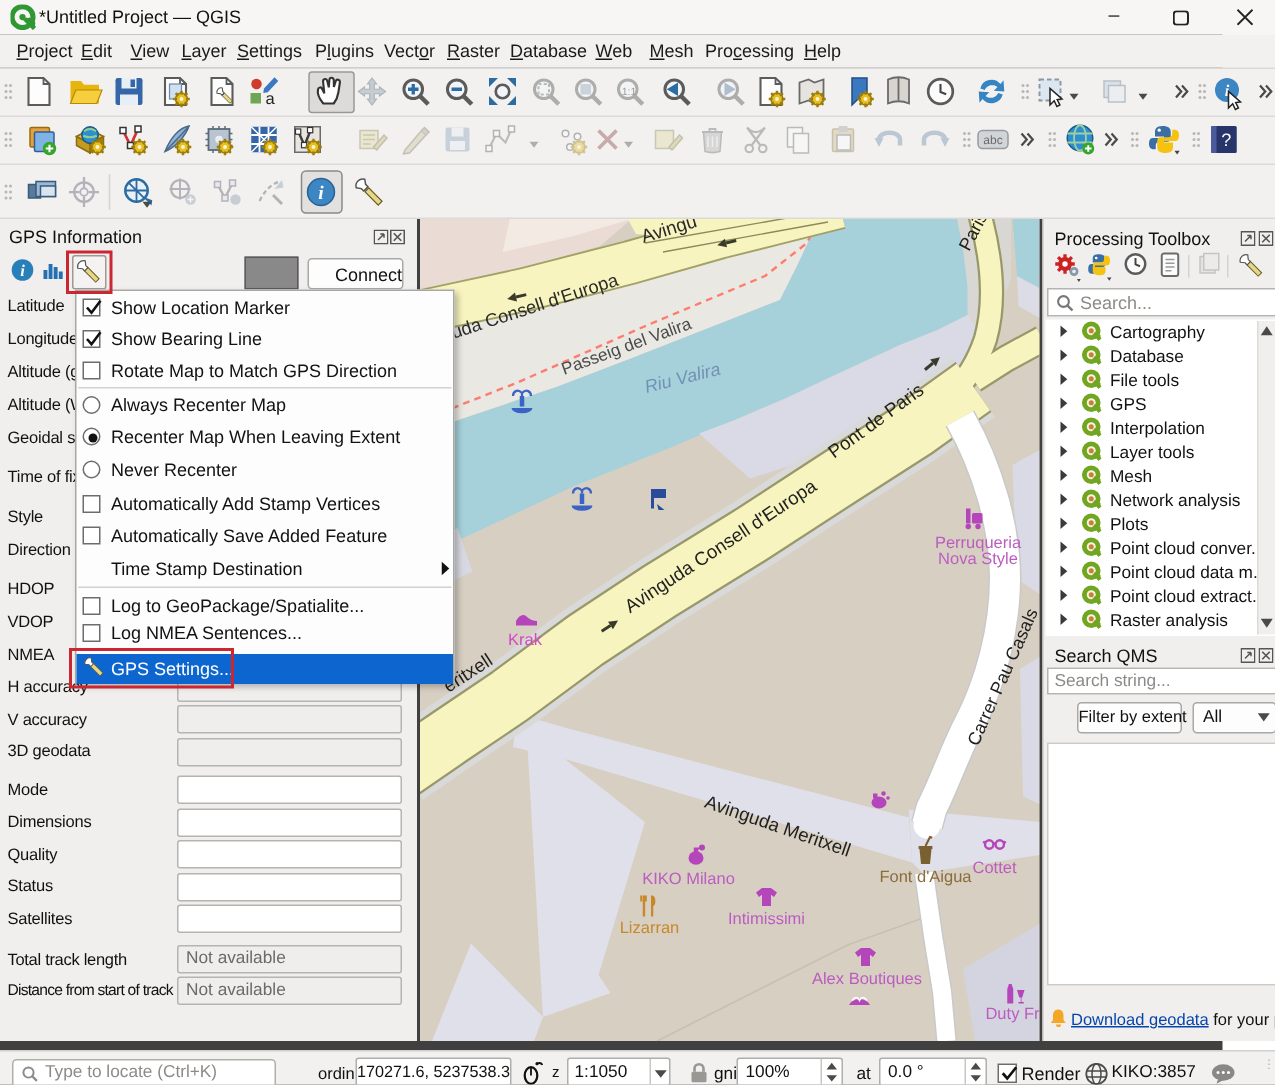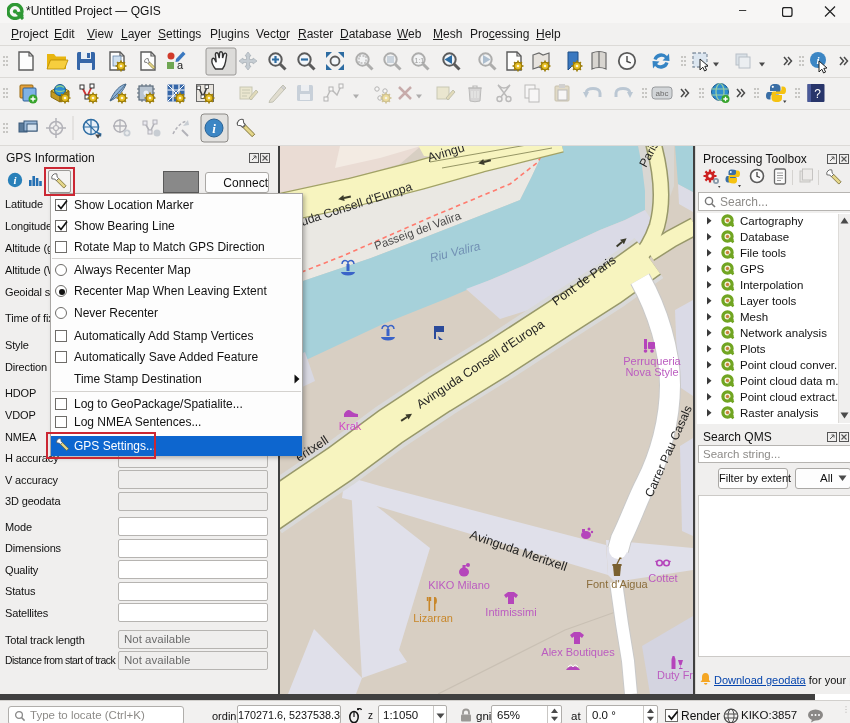--- a/index.html
+++ b/index.html
@@ -834,21 +834,21 @@
         <rect x="0.5" y="0.5" width="9" height="9" fill="none" stroke="#555"></rect>
         <path d="M3 7 L7 3 M7 3 L4.5 3 M7 3 L7 5.5" stroke="#555" stroke-width="1"></path>
       </svg>
     <svg class="abs" style="left:143px;top:286px" width="10" height="10">
         <rect x="0.5" y="0.5" width="9" height="9" fill="none" stroke="#555"></rect>
         <path d="M2.5 2.5 L7.5 7.5 M7.5 2.5 L2.5 7.5" stroke="#555" stroke-width="1.1"></path>
       </svg>
     <div class="sqs"></div>
     <div class="abs" style="left:7px;top:302px;color:#8d8b88;font-size:11.5px">Search string...</div>
     <div class="gbtn" style="left:22px;top:322px;width:70px;height:21px;padding-top:3px;font-size:11px;white-space:nowrap">Filter by extent</div>
-    <div class="gbtn" style="left:99px;top:322px;width:56px;height:21px;text-align:left;padding:3px 0 0 24px;font-size:11.5px">All</div>
+    <div class="gbtn" style="left:99px;top:322px;width:56px;height:21px;text-align:left;padding:3px 0 0 6px;font-size:11.5px">All</div>
     <svg class="abs" style="left:142px;top:329px" width="9" height="7">
         <path d="M0.5 0.5 L8.5 0.5 L4.5 6 Z" fill="#4a4a4a"></path>
       </svg>
 
     <div class="abs" style="left:2px;top:349px;width:153px;height:162px;background:#fff;border:1px solid #cccac7"></div>
 
     <svg class="abs" style="left:3px;top:526px" width="13" height="14" viewBox="0 0 13 14">
       <path d="M6.5 1 C4 1 3 3 3 5 L3 8 L1.5 10 L11.5 10 L10 8 L10 5 C10 3 9 1 6.5 1 Z" fill="#f5a623"></path>
       <path d="M5 11 a1.7 1.7 0 0 0 3.4 0 Z" fill="#f5a623"></path>
     </svg>
@@ -876,21 +876,21 @@
     <div class="abs" style="left:433px;top:5px;width:1px;height:17px;background:#c9c7c4"></div>
     <svg class="abs" style="left:436px;top:12px" width="9" height="6">
         <path d="M0.5 0.5 L8.5 0.5 L4.5 5.5 Z" fill="#4a4a4a"></path>
       </svg>
     <svg class="abs" style="left:459px;top:7px" width="14" height="15" viewBox="0 0 14 15">
       <rect x="2" y="6.5" width="10" height="7" rx="1" fill="#9a9895"></rect>
       <path d="M4 6.5 L4 4.5 A3 3 0 0 1 10 4.5 L10 6.5" fill="none" stroke="#9a9895" stroke-width="1.8"></path>
     </svg>
     <div class="slabel" style="left:476px;top:9px">gni</div>
     <div class="sbox" style="left:491px;top:4px;width:71px;height:19px"></div>
-    <div class="slabel" style="left:497px;top:8px">65%</div>
+    <div class="slabel" style="left:497px;top:8px">100%</div>
     <div class="abs" style="left:547px;top:5px;width:1px;height:17px;background:#c9c7c4"></div>
     <svg class="abs" style="left:550px;top:7px" width="9" height="14">
         <path d="M4.5 0.5 L8 5 L1 5 Z" fill="#4a4a4a"></path>
         <path d="M4.5 13 L8 8.8 L1 8.8 Z" fill="#4a4a4a"></path>
       </svg>
     <div class="slabel" style="left:571px;top:9px">at</div>
     <div class="sbox" style="left:586px;top:4px;width:72px;height:19px"></div>
     <div class="slabel" style="left:592px;top:8px">0.0 °</div>
     <div class="abs" style="left:643px;top:5px;width:1px;height:17px;background:#c9c7c4"></div>
     <svg class="abs" style="left:646px;top:7px" width="9" height="14">

